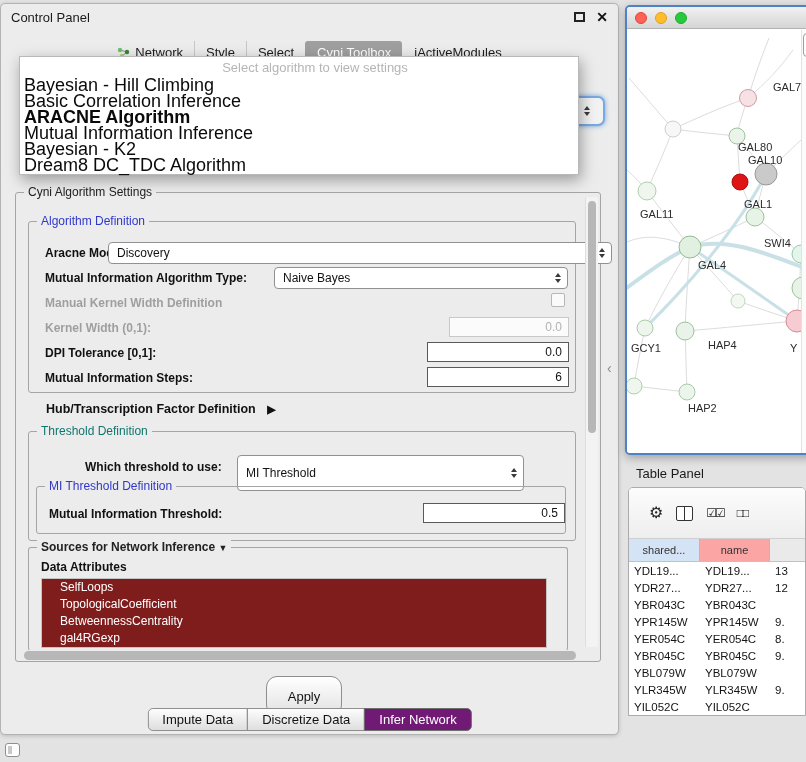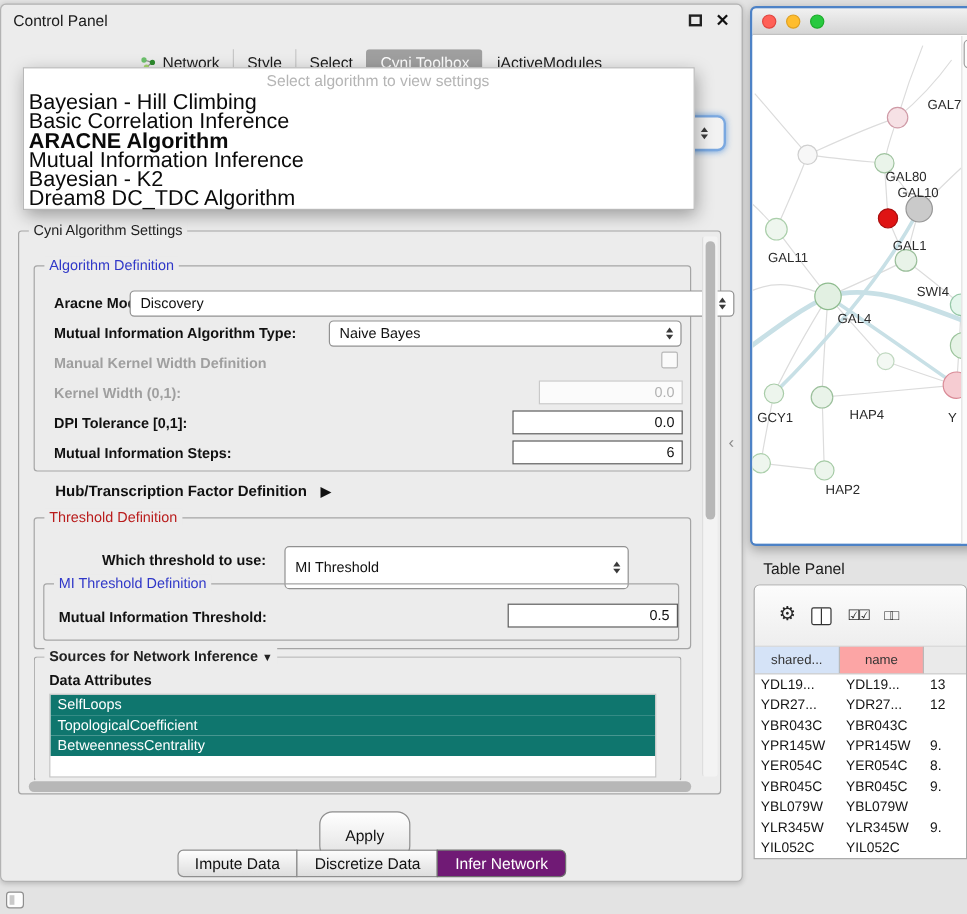--- a/index.html
+++ b/index.html
@@ -33,40 +33,40 @@
   .popup-item.sel { font-weight:bold; }
   
   .hidden-combo { position:absolute; left:550px; top:92px; width:54px; height:30px;
         background:#f2f2f2; border:2px solid #7aa8e0; border-radius:7px;
         box-shadow:0 0 5px rgba(90,150,220,.85); z-index:5; display:flex; align-items:center; justify-content:flex-end; padding-right:7px;}
   
   .group { position:absolute; border:1px solid #a5a5a5; border-radius:3px; }
   .g-title { position:absolute; top:-8px; left:8px; background:#ececec; padding:0 4px;
         font-size:12px; color:#222; white-space:nowrap; }
   .g-title.blue { color:#3038c8; }
-  .g-title.green { color:#b91c1c; }
+  .g-title.green { color:#0f766e; }
   .lbl { position:absolute; font-size:12px; font-weight:bold; color:#111; white-space:nowrap; }
   .lbl.dis { color:#9f9f9f; }
   
   .combo { position:absolute; display:flex; align-items:center; background:#fff;
         border:1px solid #919191; border-radius:4px; font-size:12px; padding-left:8px; color:#111; }
   .combo-arrows { margin-left:auto; margin-right:6px; display:flex; flex-direction:column; align-items:center; }
   .ar { width:0; height:0; border-left:3.5px solid transparent; border-right:3.5px solid transparent; }
   .ar.up { border-bottom:4px solid #3a3a3a; margin-bottom:2px; }
   .ar.down { border-top:4px solid #3a3a3a; }
   
   .field { position:absolute; background:#fff; border:1px solid #5a5a5a; font-size:12px;
         display:flex; align-items:center; justify-content:flex-end; padding:0 6px; color:#111; }
   .field.dis { border-color:#c9c9c9; color:#b2b2b2; background:#fbfbfb; }
   .checkbox { position:absolute; width:14px; height:14px; border:1px solid #b7b7b7;
         border-radius:2px; background:#fafafa; }
   
   .attr-list { position:absolute; background:#fff; border:1px solid #c4c4c4; overflow:hidden; }
-  .attr-item { height:17px; line-height:17px; padding-left:6px; font-size:12px;
-        background:#0f766e; color:#fff; white-space:nowrap; }
+  .attr-item { height:17px; line-height:17px; padding-left:18px; font-size:12px;
+        background:#7f1d1d; color:#fff; white-space:nowrap; }
   
   .vscroll { position:absolute; background:#f3f3f3; border-left:1px solid #dedede; border-radius:2px; }
   .vthumb { position:absolute; left:2px; width:8px; background:#b7b7b7; border-radius:5px; }
   .hthumb { position:absolute; height:9px; background:#b7b7b7; border-radius:5px; }
   
   .apply-btn { position:absolute; left:265px; top:672px; width:76px; height:40px;
         border:1px solid #8e8e8e; border-radius:11px; background:linear-gradient(#ffffff,#e1e1e1);
         font-size:13px; color:#111; display:flex; align-items:center; justify-content:center; }
   .bottom-tabs { position:absolute; top:704px; left:50%; transform:translateX(-50%);
         display:flex; font-size:13px; }
@@ -235,20 +235,21 @@
       <div class="group" style="left:12px; top:354px; width:540px; height:104px; border-bottom-color:transparent;">
         <span class="g-title" style="font-weight:bold;">
           <span>Sources for Network Inference</span>
           <span style="font-size:9px;">▼</span>
         </span>
         <span class="lbl" style="left:12px; top:12px;">Data Attributes</span>
         <div class="attr-list" style="left:12px; top:30px; width:506px; height:70px;">
           <div class="attr-item">SelfLoops</div>
           <div class="attr-item">TopologicalCoefficient</div>
           <div class="attr-item">BetweennessCentrality</div>
+          <div class="attr-item">gal4RGexp</div>
         </div>
       </div>
 
       <div class="vscroll" style="right:2px; top:4px; bottom:14px; width:13px;">
         <div class="vthumb" style="top:4px; height:232px;"></div>
       </div>
       <div class="hthumb" style="left:8px; top:458px; width:552px;"></div>
     </div>
 
     <div class="apply-btn">

